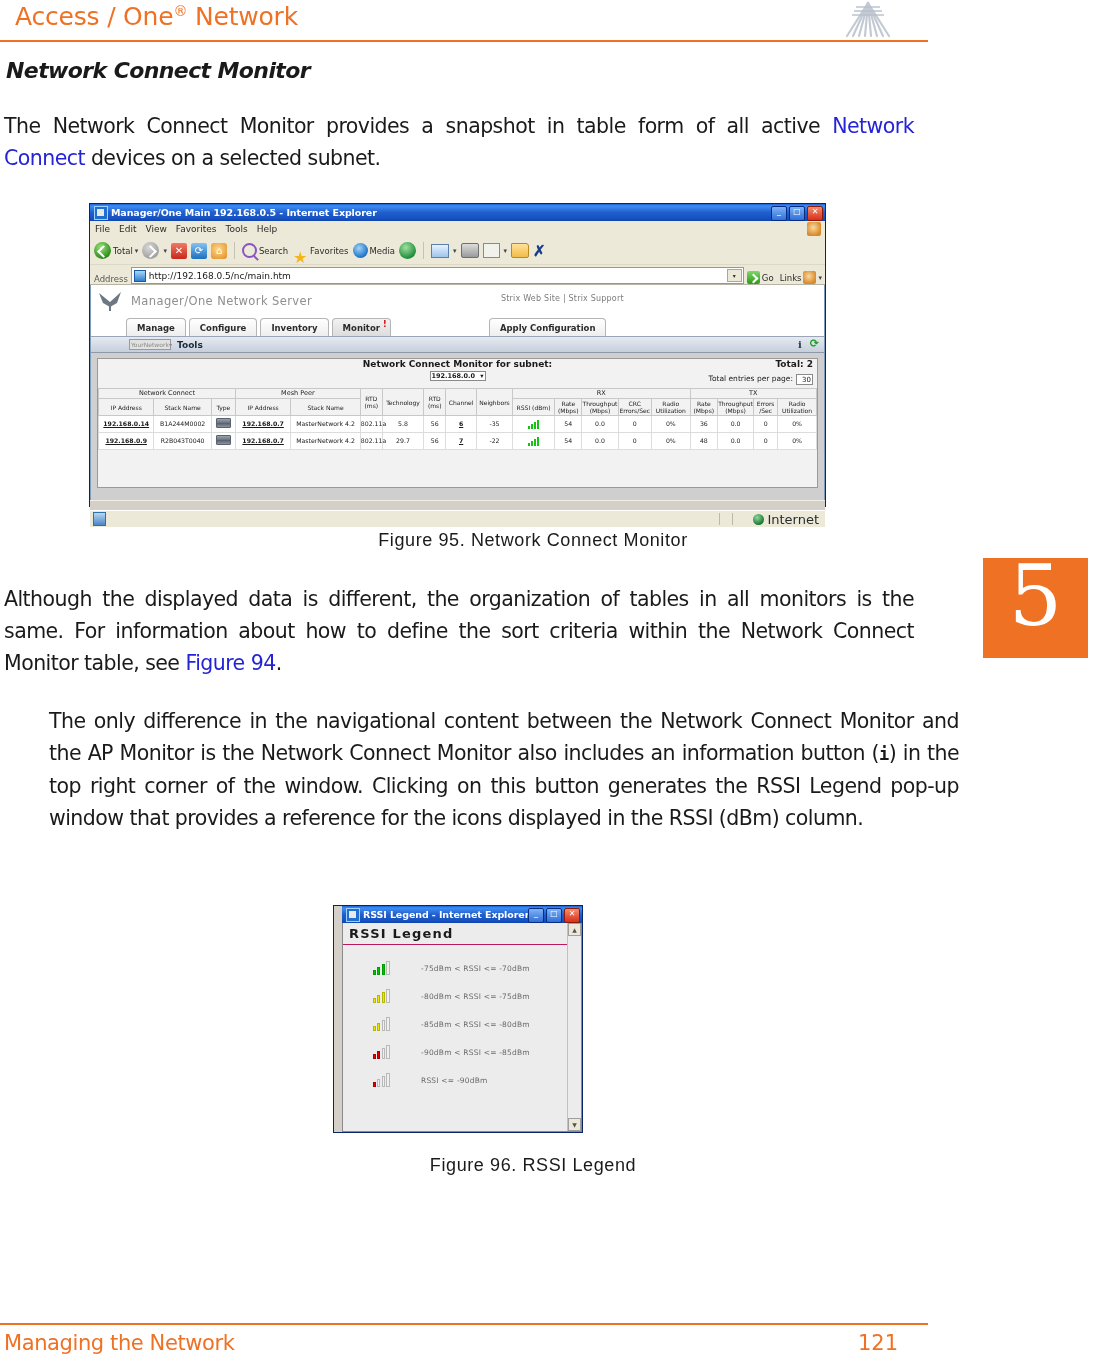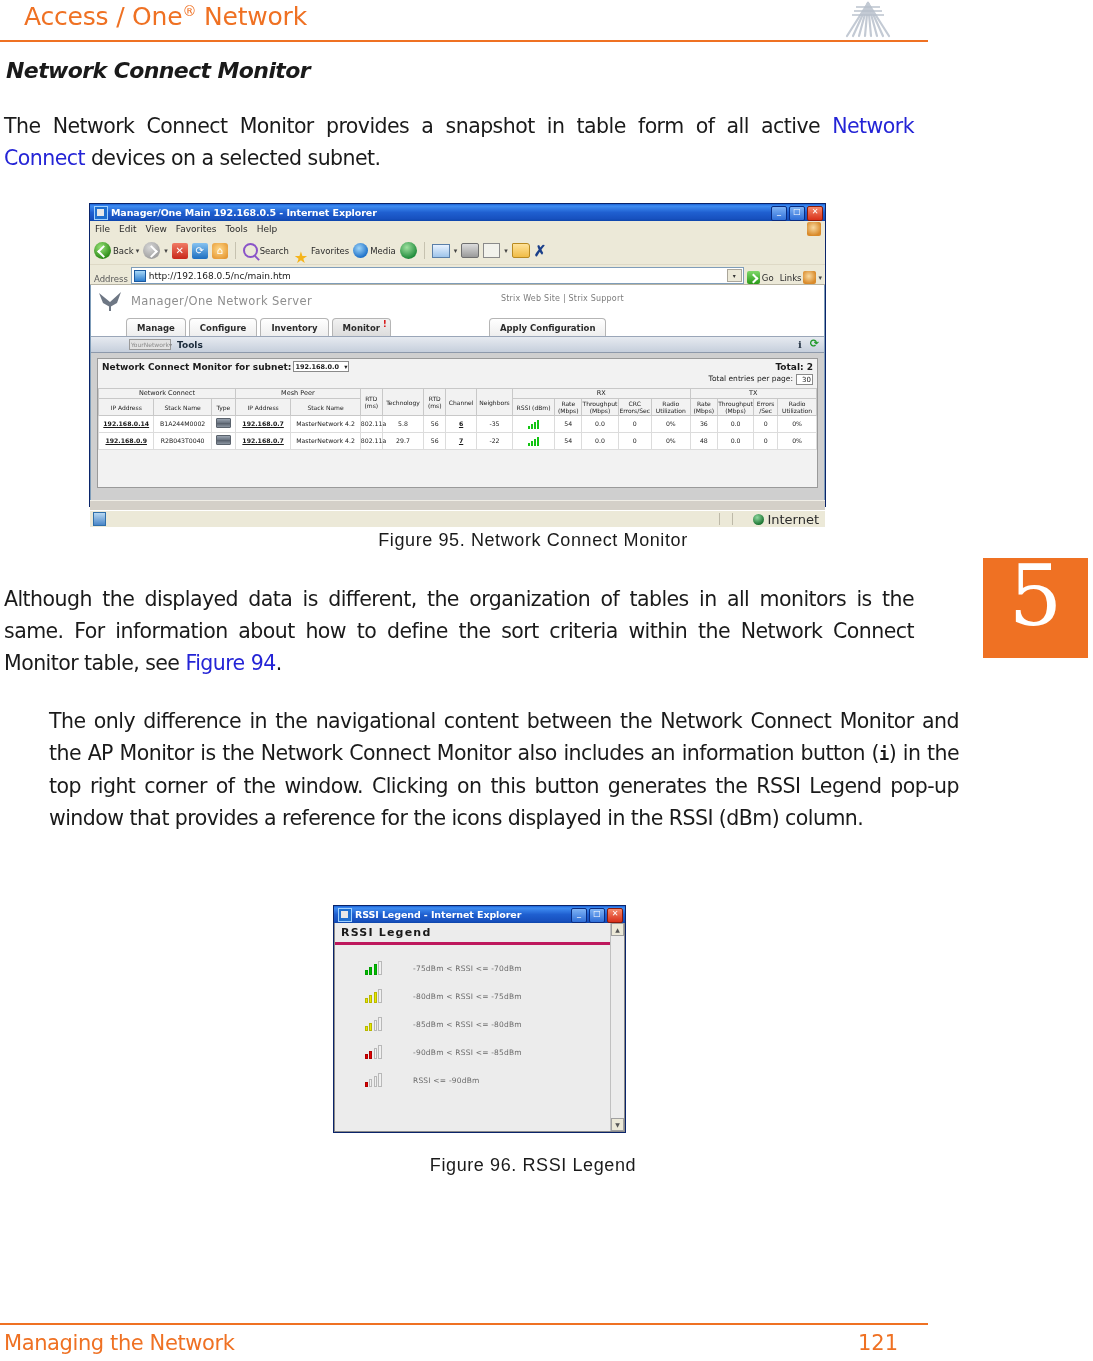--- a/index.html
+++ b/index.html
@@ -17,21 +17,21 @@
 
   
   #page-header {
     position: absolute;
     left: 0; top: 0;
     width: 928px;
     height: 44px;
   }
   #header-title {
     position: absolute;
-    left: 24px; top: 2px;
+    left: 15px; top: 2px;
     font-size: 25px;
     color: #ef7123;
     letter-spacing: -0.2px;
     white-space: nowrap;
     font-family: "DejaVu Sans", sans-serif;
   }
   #header-title sup {
     font-size: 14px;
     vertical-align: super;
   }
@@ -542,20 +542,21 @@
     height: 15px;
     display: flex;
     align-items: center;
     padding: 0 4px;
     font-size: 9px;
     font-weight: bold;
     color: #1a1a1a;
     background: #f2f2f2;
     gap: 2px;
     position: relative;
+    flex-direction: column;
   }
   .subnet-select {
     width: 56px; height: 11px;
     background: #ffffff;
     border: 1px solid #8a8a8a;
     font-size: 6.5px;
     color: #1a1a1a;
     display: flex;
     align-items: center;
     justify-content: space-between;
@@ -678,44 +679,45 @@
     height: 9px;
     background: #d4d0c8;
     border-top: 1px solid #f0eee6;
   }
 
   
   #rssi-window {
     position: absolute;
     left: 333px;
     top: 905px;
-    width: 293px;
+    width: 250px;
     height: 228px;
     background: #d4d0c8;
     border: 1px solid #0a246a;
     box-sizing: border-box;
     font-family: "DejaVu Sans", sans-serif;
+    padding-left: 8px;
   }
   .rssi-body {
     margin: 0;
     height: 209px;
     background: #ececec;
     border: 1px solid #8a8a8a;
     border-top: none;
     position: relative;
     overflow: hidden;
     box-sizing: border-box;
   }
   .rssi-heading {
-    font-size: 11px;
+    font-size: 13px;
     font-weight: bold;
     color: #1a1a1a;
     padding: 3px 0 3px 6px;
     letter-spacing: 1.2px;
-    border-bottom: 3px solid #be185d;
+    border-bottom: 1px solid #be185d;
     margin-right: 14px;
   }
   .rssi-rows { padding-top: 9px; }
   .rssi-row {
     height: 28px;
     display: flex;
     align-items: center;
   }
   .rssi-icon-cell {
     width: 78px;
@@ -828,21 +830,21 @@
     <span>View</span>
     <span>Favorites</span>
     <span>Tools</span>
     <span>Help</span>
     <div class="ie-menu-logo"></div>
   </div>
 
   <div class="ie-toolbar">
     <div class="tb-item">
       <div class="tb-ico back"></div>
-      <span class="tb-label">Back</span>
+      <span class="tb-label">Total</span>
       <span class="tb-caret">▾</span>
     </div>
     <div class="tb-ico fwd"></div>
     <span class="tb-caret">▾</span>
     <div class="tb-sq stop">
         <span class="m">✕</span>
       </div>
     <div class="tb-sq refresh">
         <span class="m">⟳</span>
       </div>

